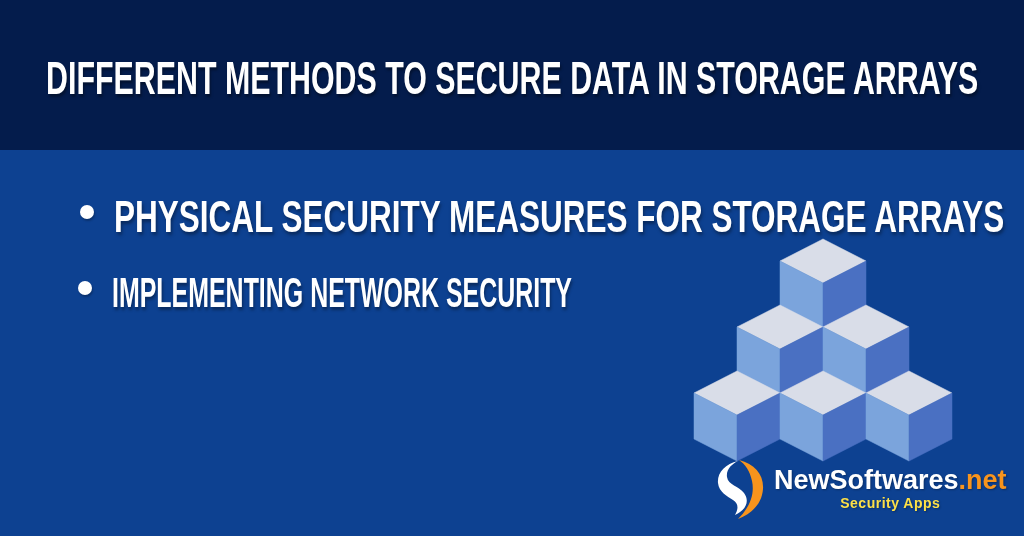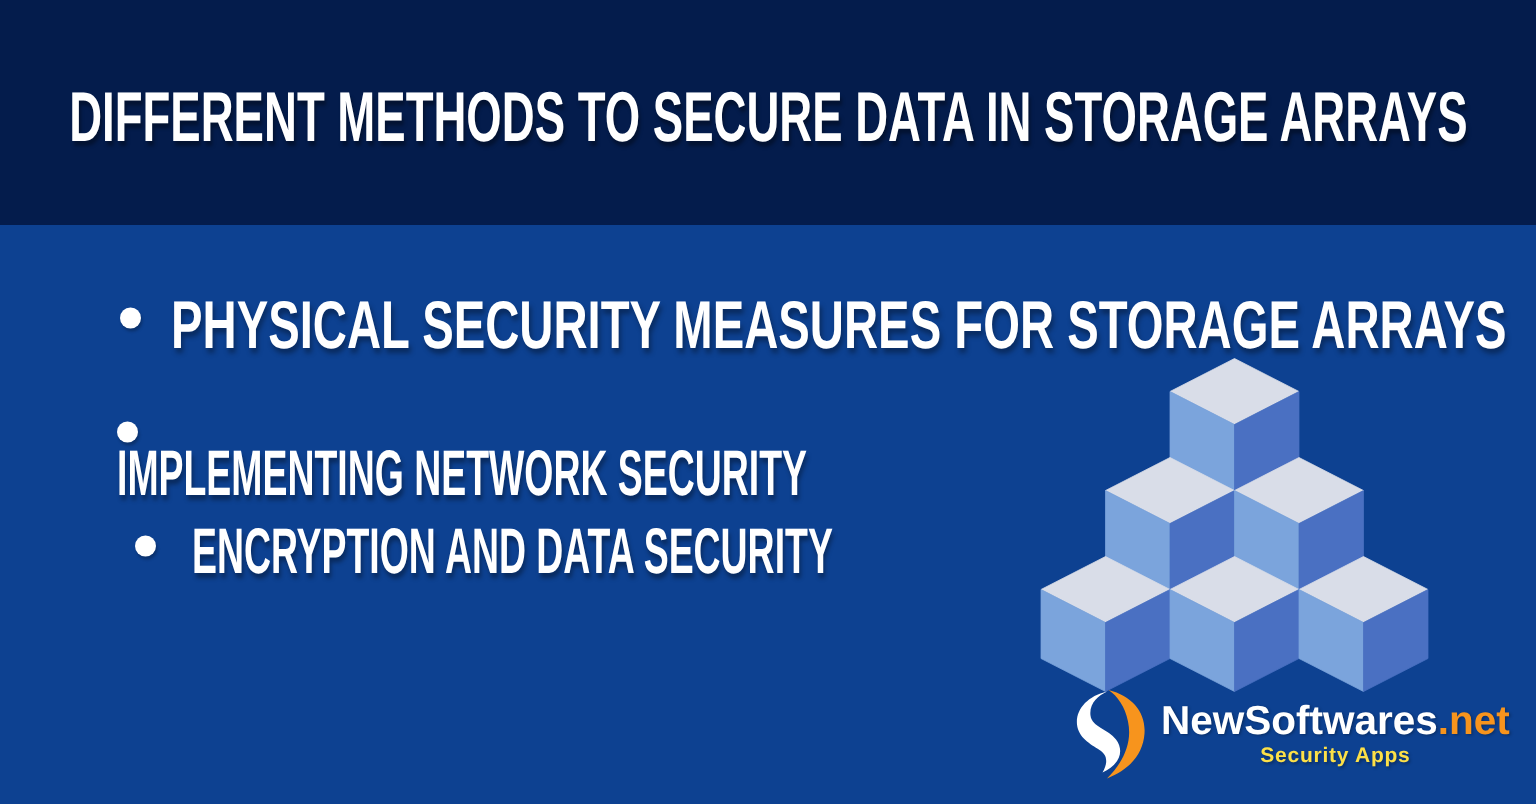--- a/index.html
+++ b/index.html
@@ -28,21 +28,21 @@
     box-shadow:1px 2px 2px rgba(0,0,0,0.25);
   }
   .bullet-text{
     color:#ffffff;font-weight:bold;line-height:1;white-space:nowrap;
     transform-origin:left center;
     text-shadow:2px 3px 4px rgba(0,0,0,0.35);
   }
   #bullet-row-1{left:80px;top:194px;}
   #bullet-row-1 .dot{margin-top:11px;}
   #bullet-row-1 .bullet-text{font-size:45px;transform:scaleX(0.70);}
-  #bullet-row-2{left:78px;top:271px;flex-direction:column;}
+  #bullet-row-2{left:78px;top:271px;}
   #bullet-row-2 .dot{margin-top:10px;}
   #bullet-row-2 .bullet-text{font-size:43px;transform:scaleX(0.58);}
   #bullet-row-3{left:86px;top:347px;}
   #bullet-row-3 .dot{margin-top:10px;margin-left:4px;margin-right:24px;}
   #bullet-row-3 .bullet-text{font-size:43px;transform:scaleX(0.58);}
   
   #cube-art{position:absolute;left:688px;top:232px;}
   
   .logo{position:absolute;left:712px;top:458px;display:flex;align-items:flex-start;}
   .logo-mark{flex:0 0 auto;margin-right:8px;}
@@ -69,24 +69,20 @@
   </div>
 
   <div class="bullet-row" id="bullet-row-1">
     <span class="dot"></span>
     <span class="bullet-text">PHYSICAL SECURITY MEASURES FOR STORAGE ARRAYS</span>
   </div>
   <div class="bullet-row" id="bullet-row-2">
     <span class="dot"></span>
     <span class="bullet-text">IMPLEMENTING NETWORK SECURITY</span>
   </div>
-  <div class="bullet-row" id="bullet-row-3">
-    <span class="dot"></span>
-    <span class="bullet-text">ENCRYPTION AND DATA SECURITY</span>
-  </div>
 
   <svg id="cube-art" width="270" height="235" viewBox="0 0 270 235">
       <polygon points="135,7 178,29 135,51 92,29" fill="#d9dde8" stroke="#d9dde8" stroke-width="0.5"></polygon>
       <polygon points="92,29 135,51 135,97 92,75" fill="#7ba4dc" stroke="#7ba4dc" stroke-width="0.5"></polygon>
       <polygon points="178,29 135,51 135,97 178,75" fill="#4a70c2" stroke="#4a70c2" stroke-width="0.5"></polygon>
       <polygon points="92,73 135,95 92,117 49,95" fill="#d9dde8" stroke="#d9dde8" stroke-width="0.5"></polygon>
       <polygon points="49,95 92,117 92,163 49,141" fill="#7ba4dc" stroke="#7ba4dc" stroke-width="0.5"></polygon>
       <polygon points="135,95 92,117 92,163 135,141" fill="#4a70c2" stroke="#4a70c2" stroke-width="0.5"></polygon>
       <polygon points="178,73 221,95 178,117 135,95" fill="#d9dde8" stroke="#d9dde8" stroke-width="0.5"></polygon>
       <polygon points="135,95 178,117 178,163 135,141" fill="#7ba4dc" stroke="#7ba4dc" stroke-width="0.5"></polygon>

